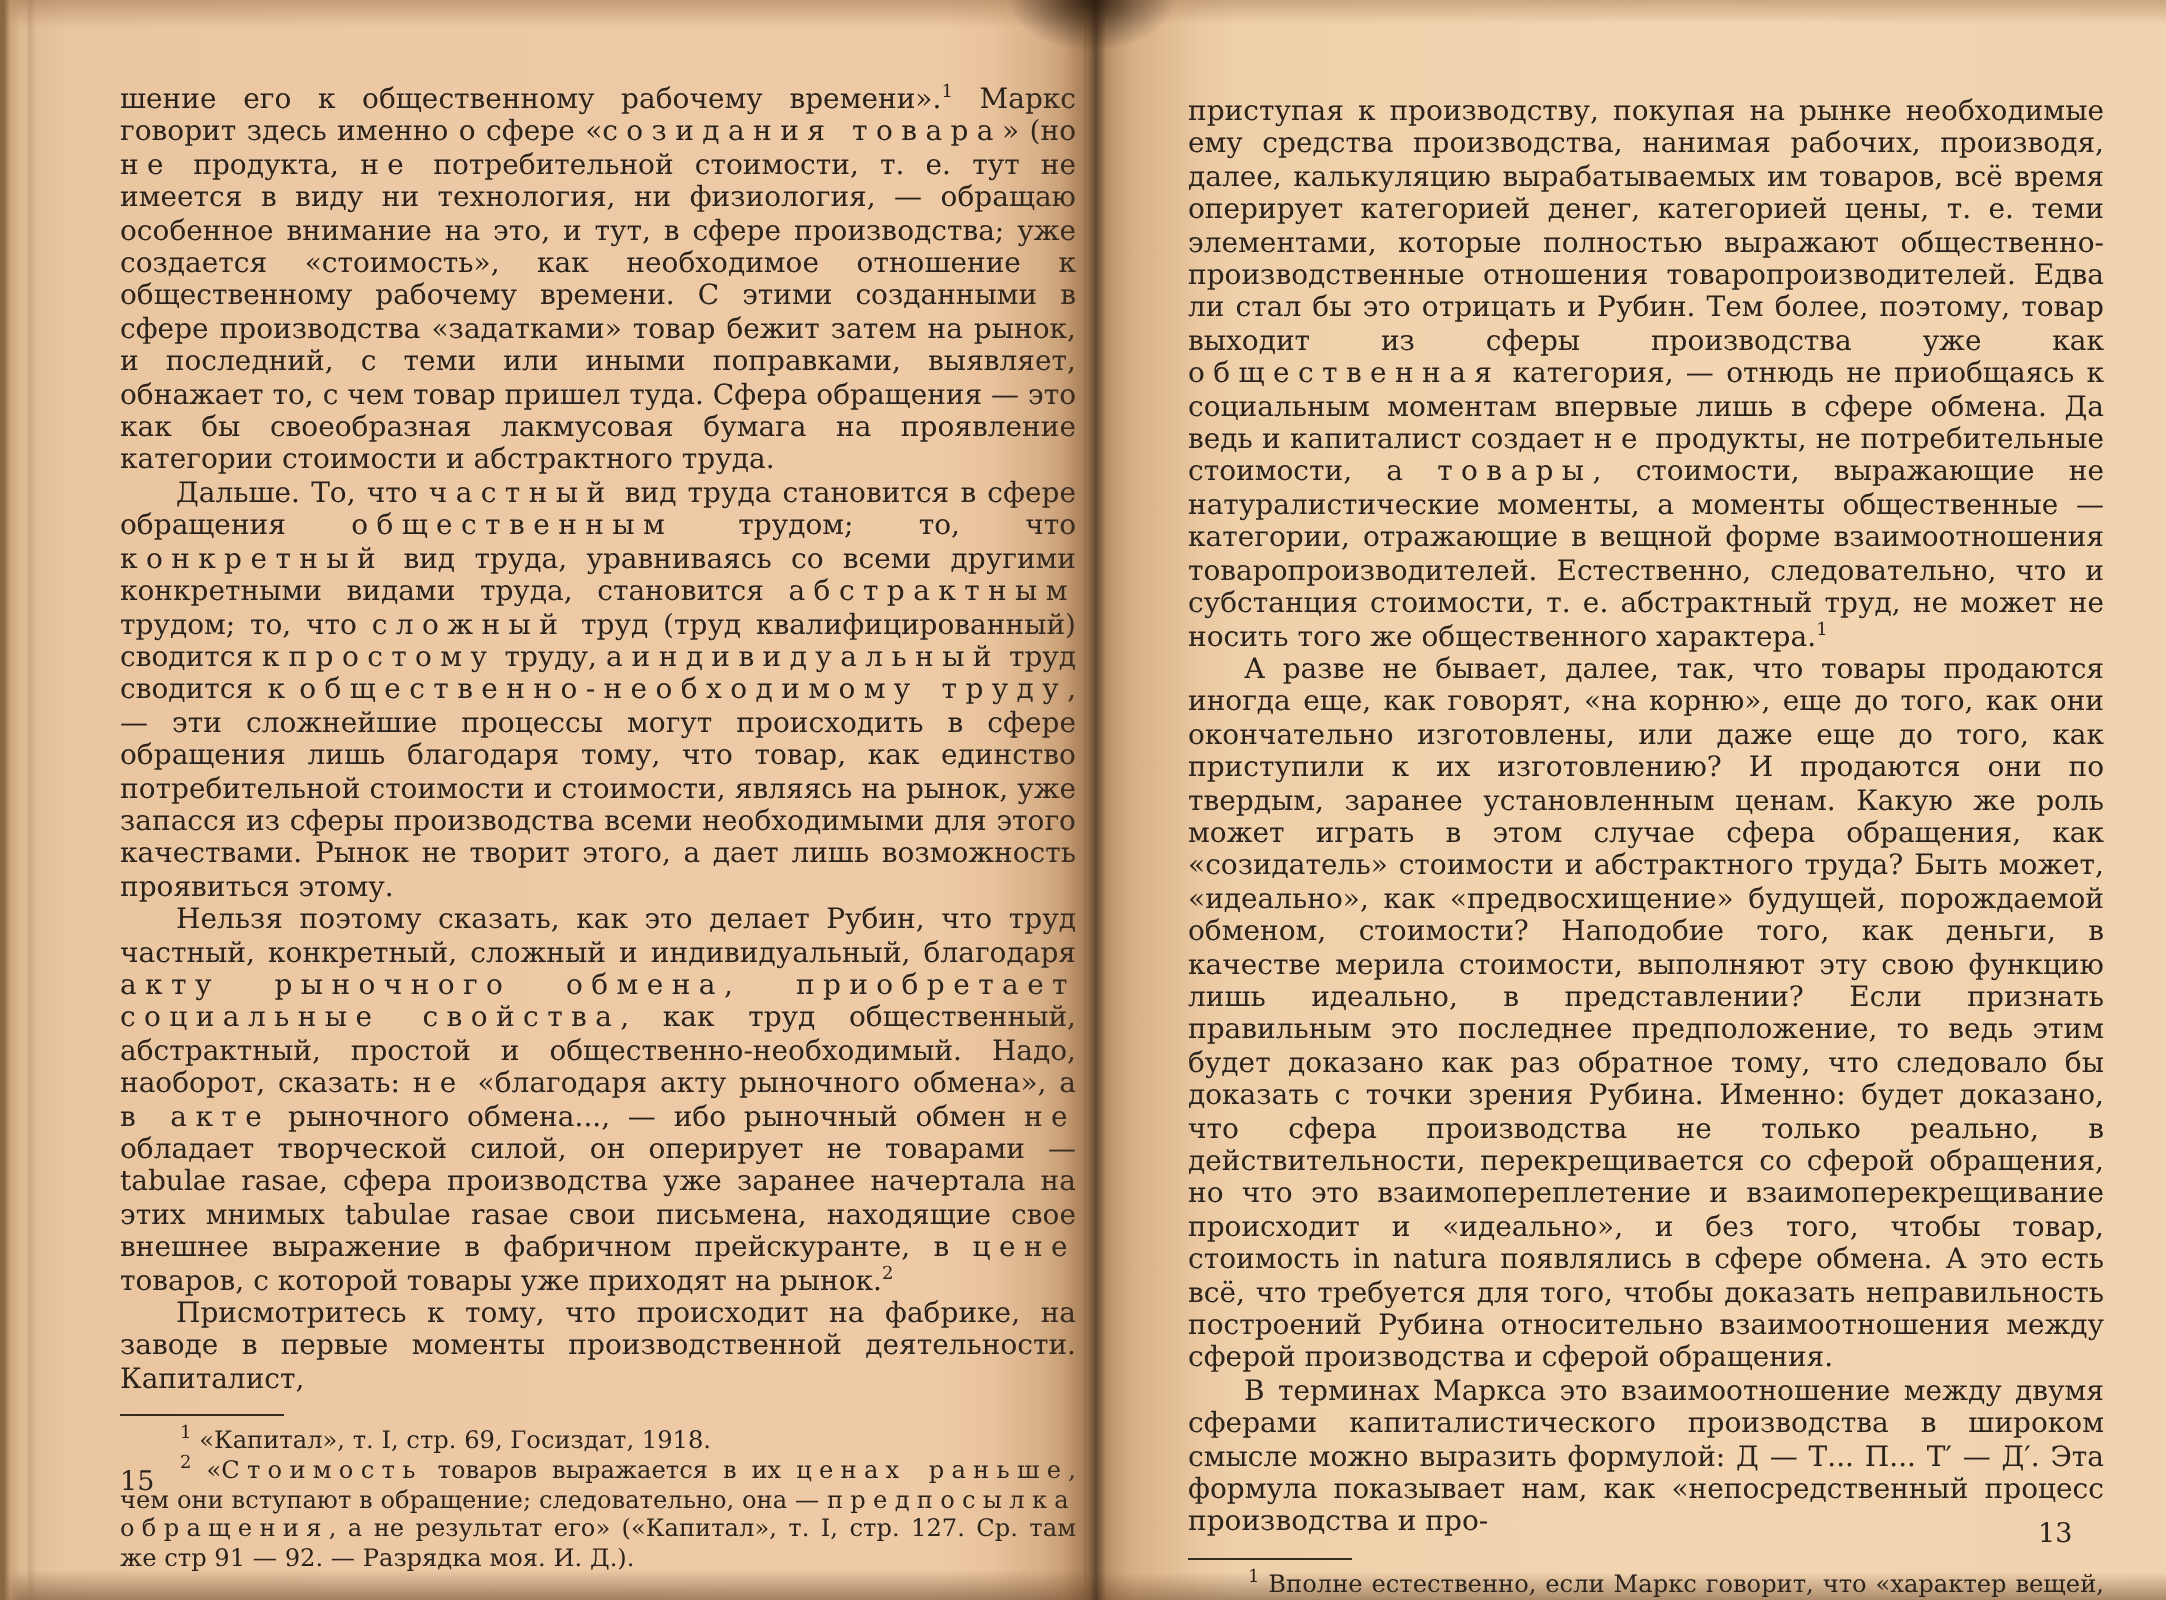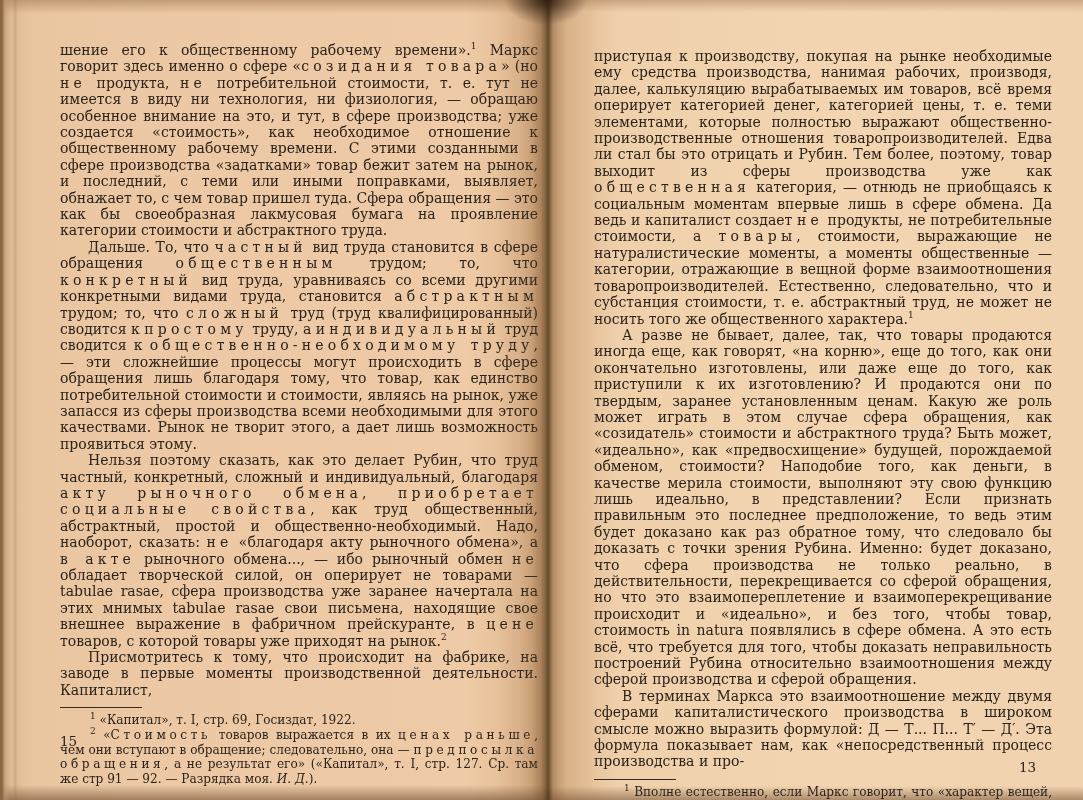--- a/index.html
+++ b/index.html
@@ -38,21 +38,21 @@
     position:absolute; left:500px; top:0; width:92px; height:34px; pointer-events:none;
     background:radial-gradient(ellipse 60% 100% at 50% 0%, rgba(38,23,11,0.85), rgba(38,23,11,0) 75%);
   }
   .text-block p {
     margin:0; text-align:justify; color:#2b231b;
     font-size:14px; line-height:16.4px; text-indent:28px;
   }
   .text-block p.noindent { text-indent:0; }
   sup { font-size:9px; line-height:0; vertical-align:super; }
   .sp { letter-spacing:0.30em; }
-  .it { font-style:italic; }
+  .it { }
   .footnote-sep {
     width:82px; height:0; border-top:1.4px solid #352b21; margin:9px 0 5px 0;
   }
   .footnotes p {
     margin:0; text-align:justify; color:#2b231b;
     font-size:12.1px; line-height:14.7px; text-indent:30px;
   }
   .page-number {
     position:absolute; color:#2b231b; font-size:13.5px;
   }
@@ -66,21 +66,21 @@
 
   <div class="page page-left">
     <div class="text-block">
         <p class="noindent"><span>шение его к общественному рабочему времени».</span><sup>1</sup><span> Маркс говорит здесь именно о сфере «</span><span class="sp">созидания товара</span><span>» (но </span><span class="sp">не</span><span> продукта, </span><span class="sp">не</span><span> потребительной стоимости, т. е. тут не имеется в виду ни технология, ни физиология, — обращаю особенное внимание на это, и тут, в сфере производства; уже создается «стоимость», как необходимое отношение к общественному рабочему времени. С этими созданными в сфере производства «задатками» товар бежит затем на рынок, и последний, с теми или иными поправками, выявляет, обнажает то, с чем товар пришел туда. Сфера обращения — это как бы своеобразная лакмусовая бумага на проявление категории стоимости и абстрактного труда.</span></p>
         <p><span>Дальше. То, что </span><span class="sp">частный</span><span> вид труда становится в сфере обращения </span><span class="sp">общественным</span><span> трудом; то, что </span><span class="sp">конкретный</span><span> вид труда, уравниваясь со всеми другими конкретными видами труда, становится </span><span class="sp">абстрактным</span><span> трудом; то, что </span><span class="sp">сложный</span><span> труд (труд квалифицированный) сводится к </span><span class="sp">простому</span><span> труду, а </span><span class="sp">индивидуальный</span><span> труд сводится к </span><span class="sp">общественно-необходимому труду</span><span>, — эти сложнейшие процессы могут происходить в сфере обращения лишь благодаря тому, что товар, как единство потребительной стоимости и стоимости, являясь на рынок, уже запасся из сферы производства всеми необходимыми для этого качествами. Рынок не творит этого, а дает лишь возможность проявиться этому.</span></p>
         <p><span>Нельзя поэтому сказать, как это делает Рубин, что труд частный, конкретный, сложный и индивидуальный, благодаря </span><span class="sp">акту рыночного обмена, приобретает социальные свойства</span><span>, как труд общественный, абстрактный, простой и общественно-необходимый. Надо, наоборот, сказать: </span><span class="sp">не</span><span> «благодаря акту рыночного обмена», а </span><span class="sp">в акте</span><span> рыночного обмена..., — ибо рыночный обмен </span><span class="sp">не</span><span> обладает творческой силой, он оперирует не товарами — tabulae rasae, сфера производства уже заранее начертала на этих мнимых tabulae rasae свои письмена, находящие свое внешнее выражение в фабричном прейскуранте, в </span><span class="sp">цене</span><span> товаров, с которой товары уже приходят на рынок.</span><sup>2</sup></p>
         <p><span>Присмотритесь к тому, что происходит на фабрике, на заводе в первые моменты производственной деятельности. Капиталист,</span></p>
       </div>
     <div class="footnote-sep"></div>
     <div class="footnotes">
-        <p><sup>1</sup><span> «Капитал», т. I, стр. 69, Госиздат, 1922.</span></p>
+        <p><sup>1</sup><span> «Капитал», т. I, стр. 69, Госиздат, 1918.</span></p>
         <p><sup>2</sup><span> «</span><span class="sp">Стоимость</span><span> товаров выражается в их </span><span class="sp">ценах раньше</span><span>, чем они вступают в обращение; следовательно, она — </span><span class="sp">предпосылка обращения</span><span>, а не результат его» («Капитал», т. I, стр. 127. Ср. там же стр 91 — 92. — Разрядка моя. </span><span class="it">И. Д.</span><span>).</span></p>
       </div>
     <div class="page-number pn-left">15</div>
   </div>
 
   <div class="page page-right">
     <div class="text-block">
         <p class="noindent"><span>приступая к производству, покупая на рынке необходимые ему средства производства, нанимая рабочих, производя, далее, калькуляцию вырабатываемых им товаров, всё время оперирует категорией денег, категорией цены, т. е. теми элементами, которые полностью выражают общественно-производственные отношения товаропроизводителей. Едва ли стал бы это отрицать и Рубин. Тем более, поэтому, товар выходит из сферы производства уже как </span><span class="sp">общественная</span><span> категория, — отнюдь не приобщаясь к социальным моментам впервые лишь в сфере обмена. Да ведь и капиталист создает </span><span class="sp">не</span><span> продукты, не потребительные стоимости, а </span><span class="sp">товары</span><span>, стоимости, выражающие не натуралистические моменты, а моменты общественные — категории, отражающие в вещной форме взаимоотношения товаропроизводителей. Естественно, следовательно, что и субстанция стоимости, т. е. абстрактный труд, не может не носить того же общественного характера.</span><sup>1</sup></p>
         <p><span>А разве не бывает, далее, так, что товары продаются иногда еще, как говорят, «на корню», еще до того, как они окончательно изготовлены, или даже еще до того, как приступили к их изготовлению? И продаются они по твердым, заранее установленным ценам. Какую же роль может играть в этом случае сфера обращения, как «созидатель» стоимости и абстрактного труда? Быть может, «идеально», как «предвосхищение» будущей, порождаемой обменом, стоимости? Наподобие того, как деньги, в качестве мерила стоимости, выполняют эту свою функцию лишь идеально, в представлении? Если признать правильным это последнее предположение, то ведь этим будет доказано как раз обратное тому, что следовало бы доказать с точки зрения Рубина. Именно: будет доказано, что сфера производства не только реально, в действительности, перекрещивается со сферой обращения, но что это взаимопереплетение и взаимоперекрещивание происходит и «идеально», и без того, чтобы товар, стоимость in natura появлялись в сфере обмена. А это есть всё, что требуется для того, чтобы доказать неправильность построений Рубина относительно взаимоотношения между сферой производства и сферой обращения.</span></p>
         <p><span>В терминах Маркса это взаимоотношение между двумя сферами капиталистического производства в широком смысле можно выразить формулой: Д — Т... П... Т′ — Д′. Эта формула показывает нам, как «непосредственный процесс производства и про-</span></p>

